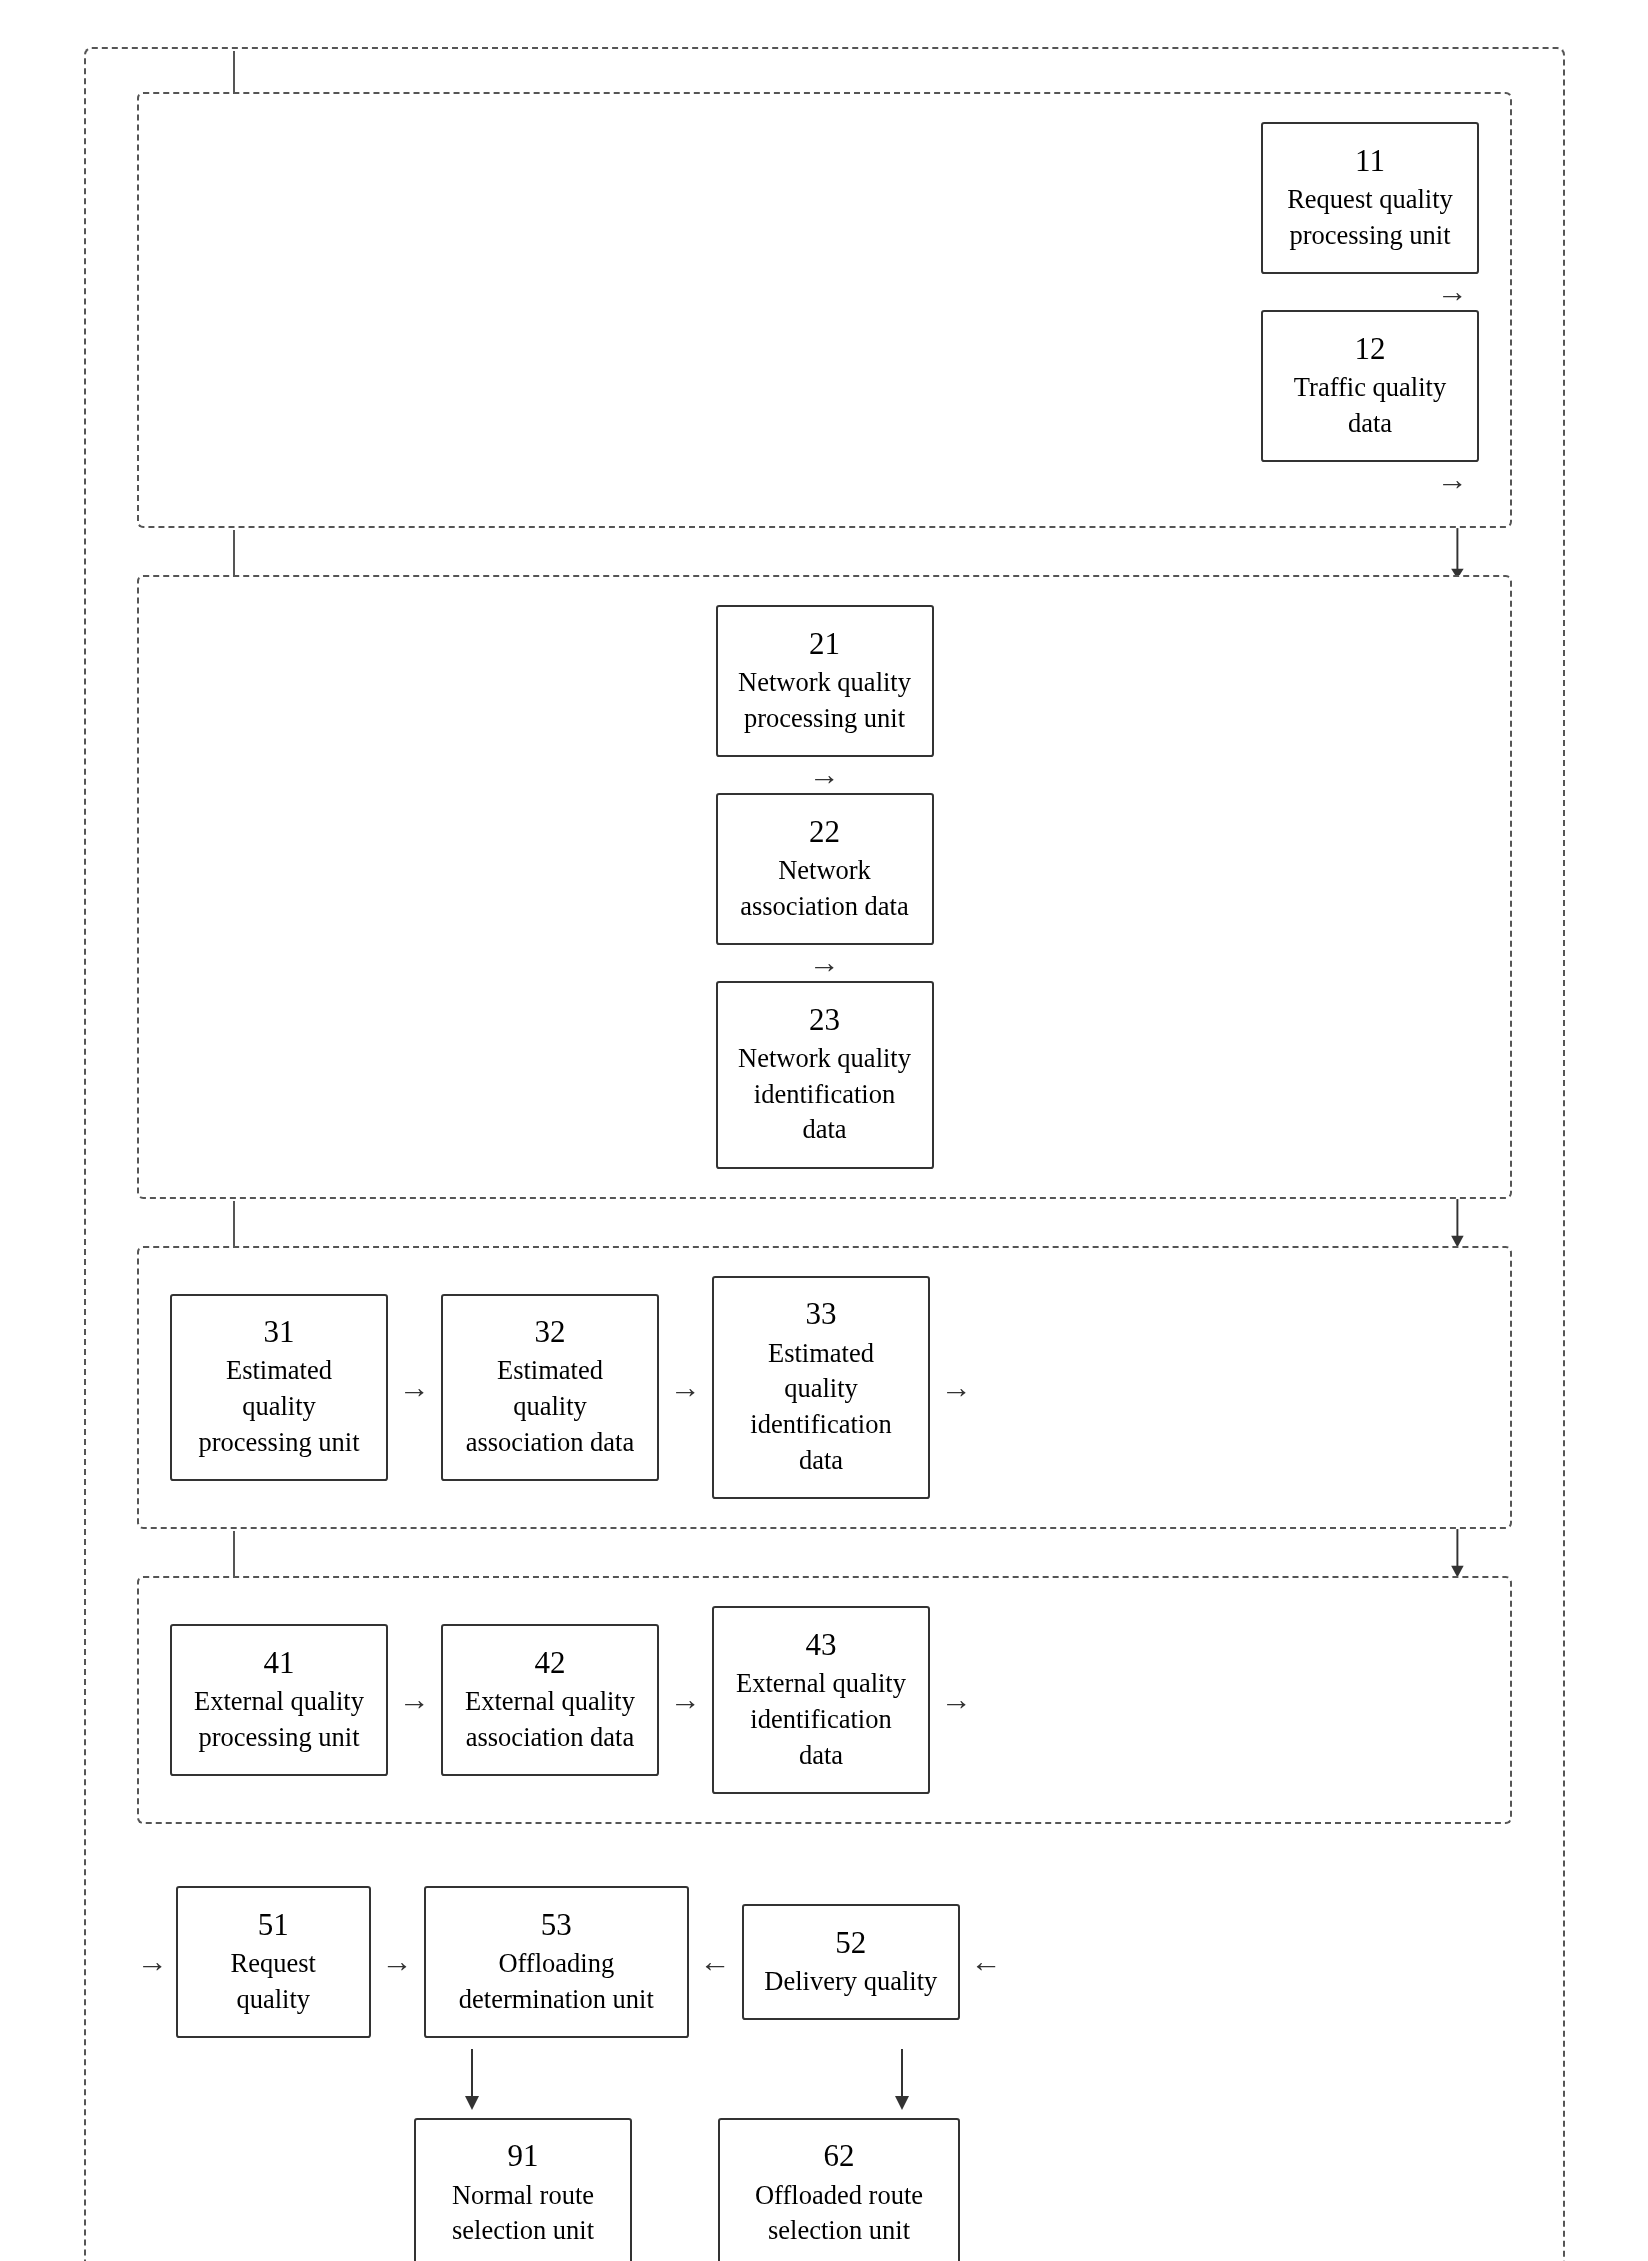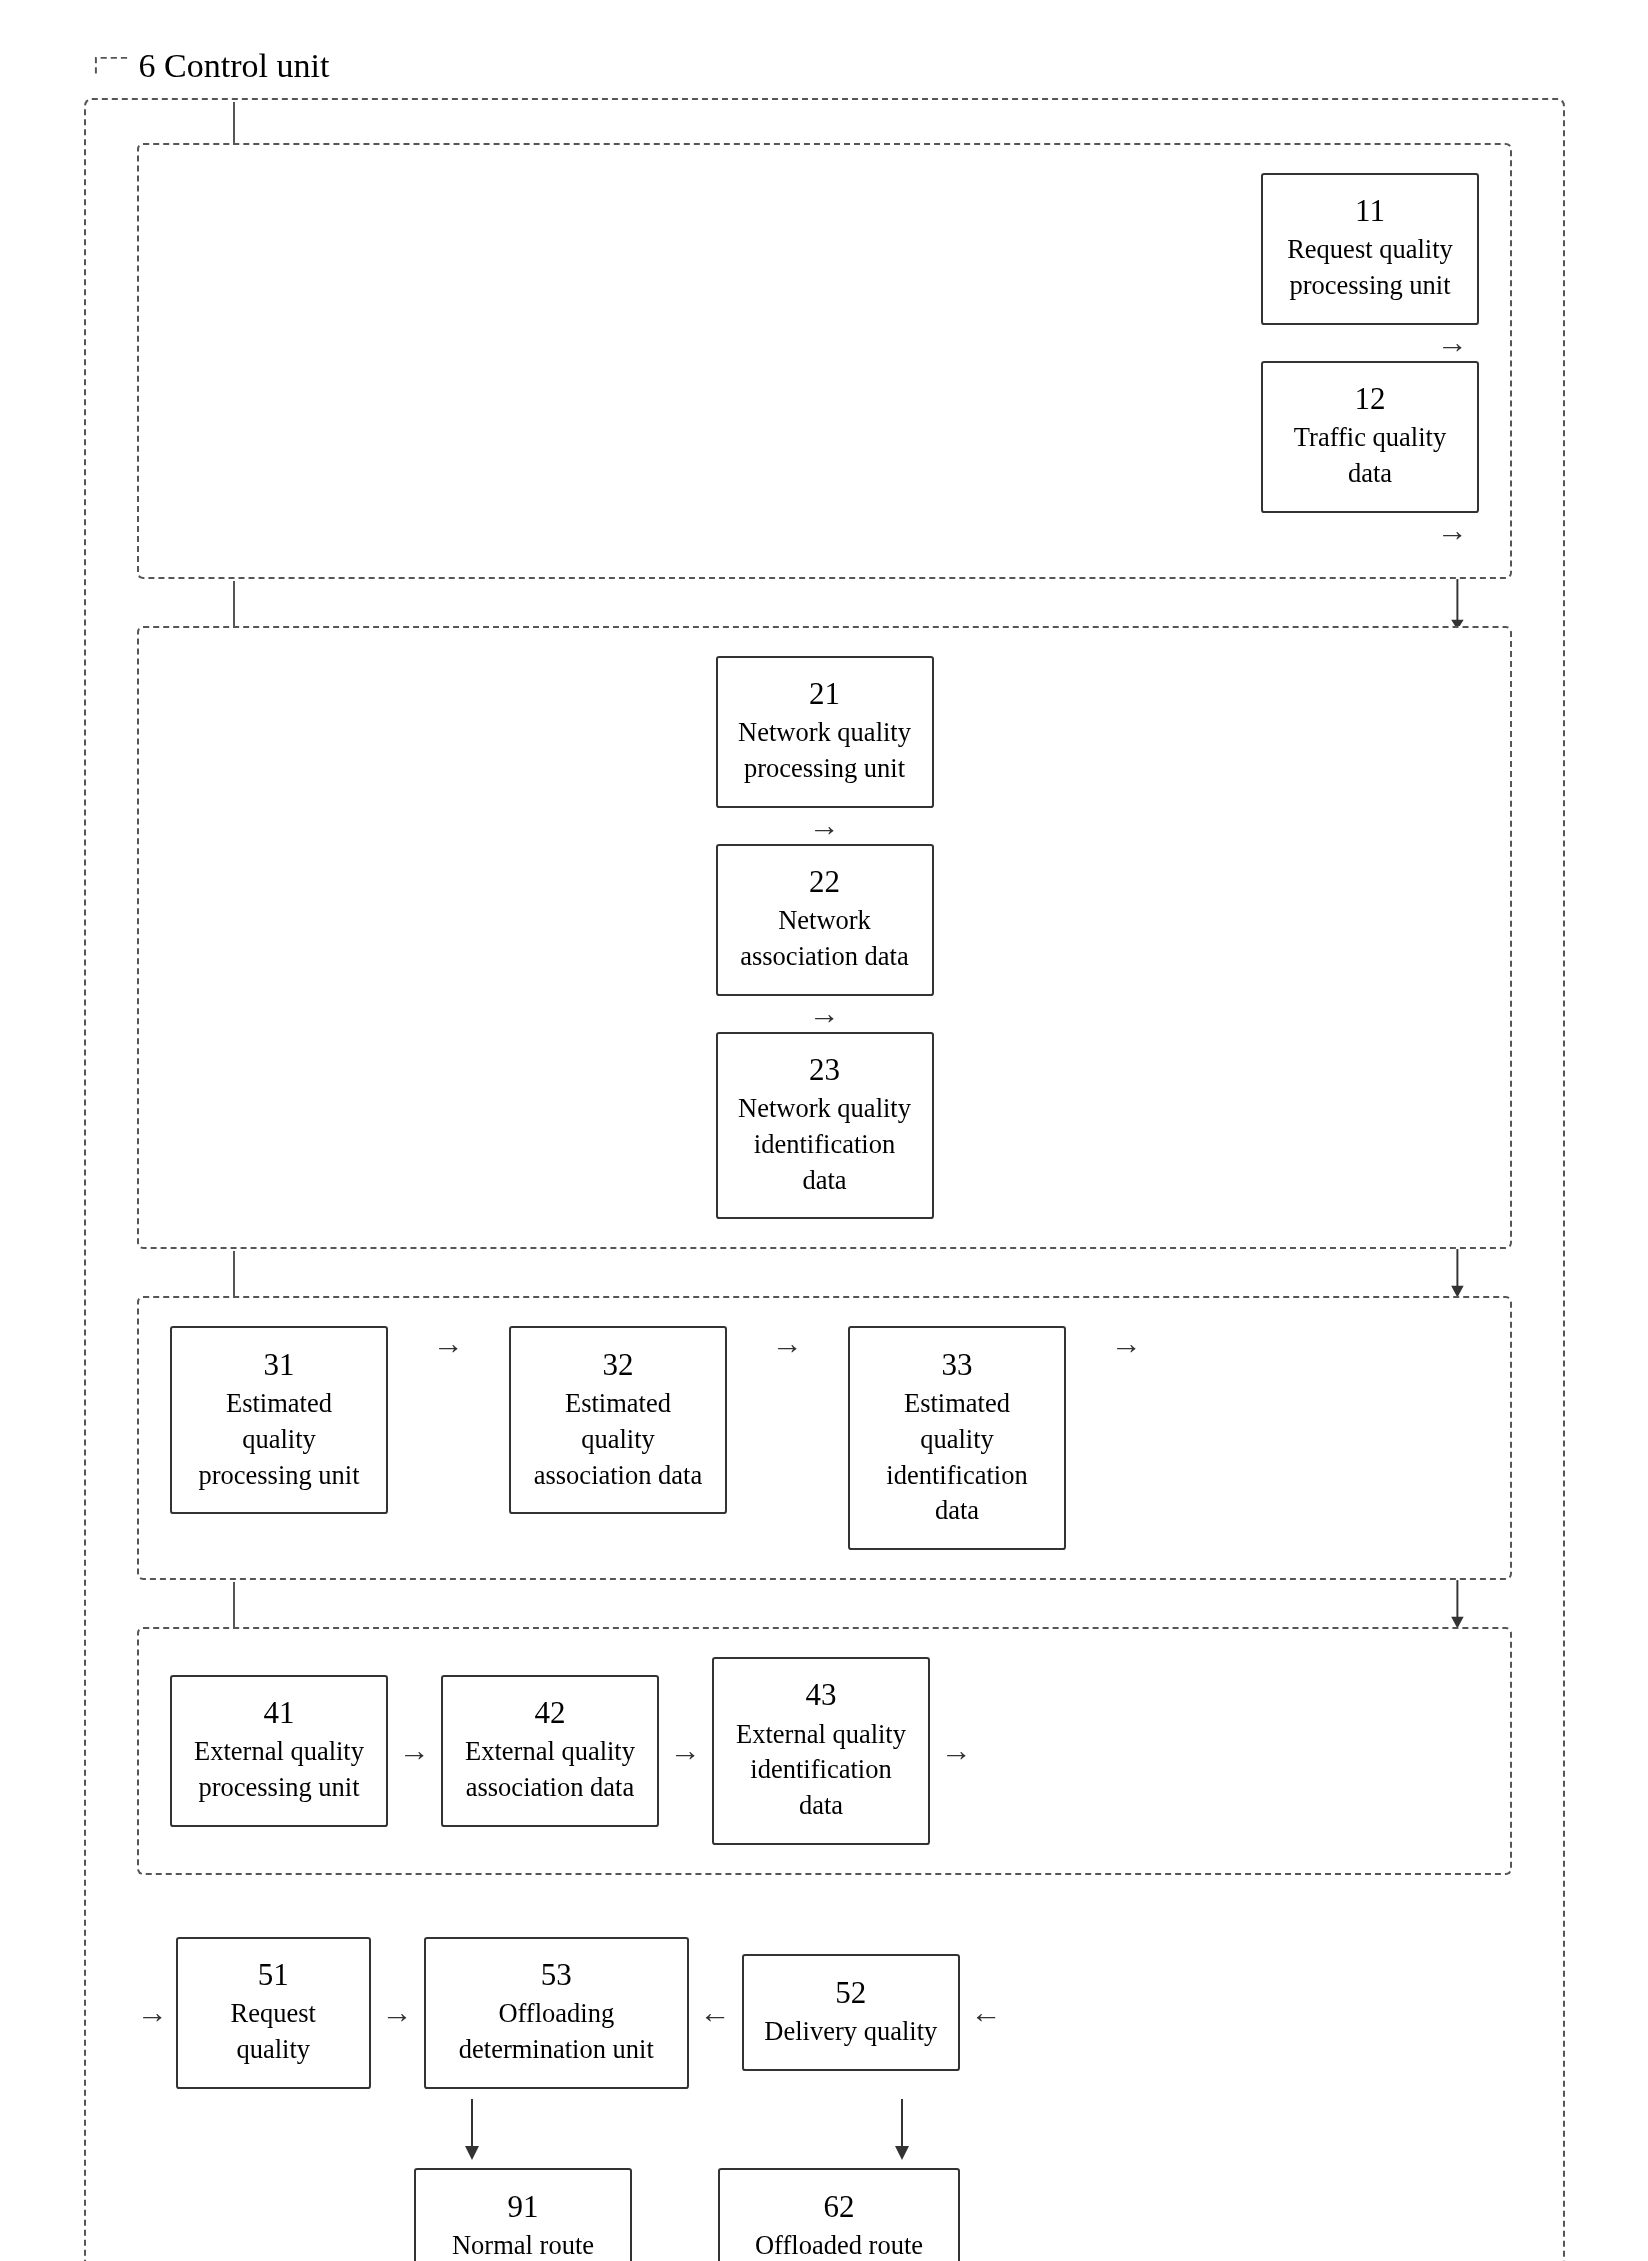--- a/index.html
+++ b/index.html
@@ -48,26 +48,20 @@
     }
 
     
     .blk-std { min-width: 218px; width: 218px; }
   </style>
 </head>
 <body>
 
 <div class="page">
 
-  <div style="display:flex; align-items:center; margin-bottom:12.5px; margin-left:7.8px;">
-    <svg width="39" height="23.4" style="margin-right:7.8px;" viewBox="0 0 50 30">
-      <path d="M 5 25 L 5 5 L 45 5" stroke="#555" stroke-width="2.5" fill="none" stroke-dasharray="8,5"></path>
-    </svg>
-    <span style="font-size:34px; font-family:'Times New Roman',serif;">6  Control unit</span>
-  </div>
 
   <div style="border: 2.3px dashed #555; border-radius:7.8px; padding: 43px 51px 51px 51px; position:relative;">
 
     <div style="border:2.3px dashed #555; border-radius:6.2px; padding:28px 31px; display:flex; align-items:flex-end; margin-bottom:0; position:relative;flex-direction:column;">
 
       <div style="position:absolute; top:-43px; left:94px; width:2.3px; height:43px; background:#555;"></div>
 
       <div class="blk blk-std">
         <span class="blk-num">11</span>
         <span class="blk-lbl">Request quality<br>processing unit</span>
@@ -115,21 +109,21 @@
       <div style="flex:1;"></div>
     </div>
 
     <div style="position:relative; height:47px; display:flex; justify-content:flex-end; align-items:center; padding-right:51px;">
       <svg width="156" height="47" style="position:absolute; right:0; top:0;" viewBox="0 0 200 60">
         <line x1="130" y1="0" x2="130" y2="55" stroke="#333" stroke-width="2.5"></line>
         <polygon points="122,47 130,62 138,47" fill="#333"></polygon>
       </svg>
     </div>
 
-    <div style="border:2.3px dashed #555; border-radius:6.2px; padding:28px 31px; display:flex; align-items:flex-start; margin-bottom:0; position:relative;gap:34px;">
+    <div style="border:2.3px dashed #555; border-radius:6.2px; padding:28px 31px; display:flex; align-items:center; margin-bottom:0; position:relative;">
 
       <div style="position:absolute; top:-47px; left:94px; width:2.3px; height:47px; background:#555;"></div>
 
       <div class="blk blk-std">
         <span class="blk-num">31</span>
         <span class="blk-lbl">Estimated quality<br>processing unit</span>
       </div>
       <span class="arr">→</span>
 
       <div class="blk blk-std">

